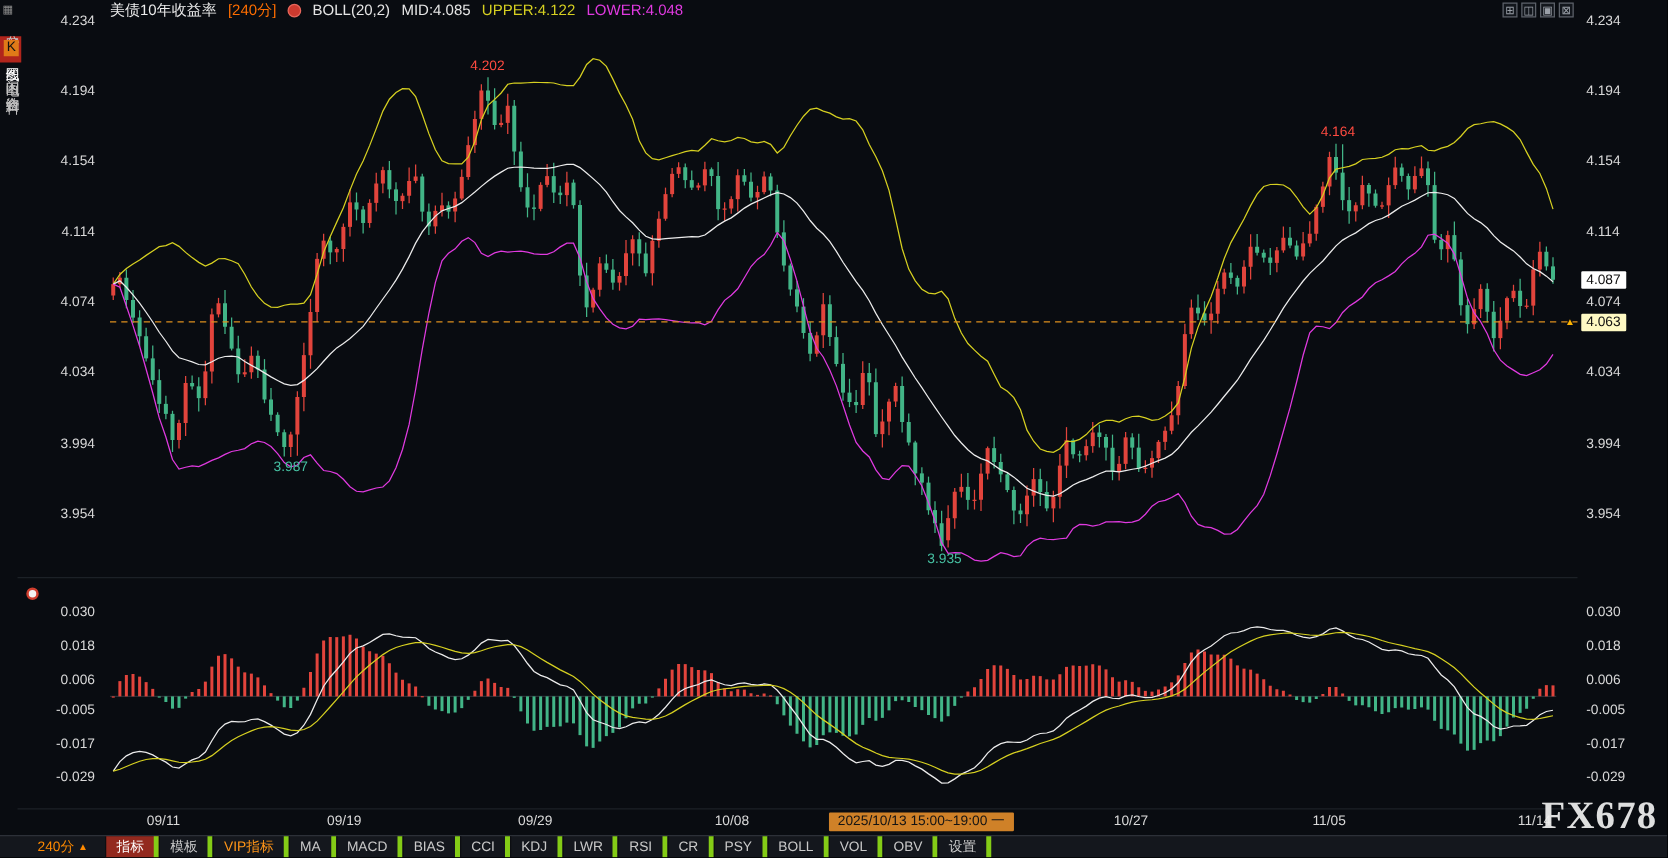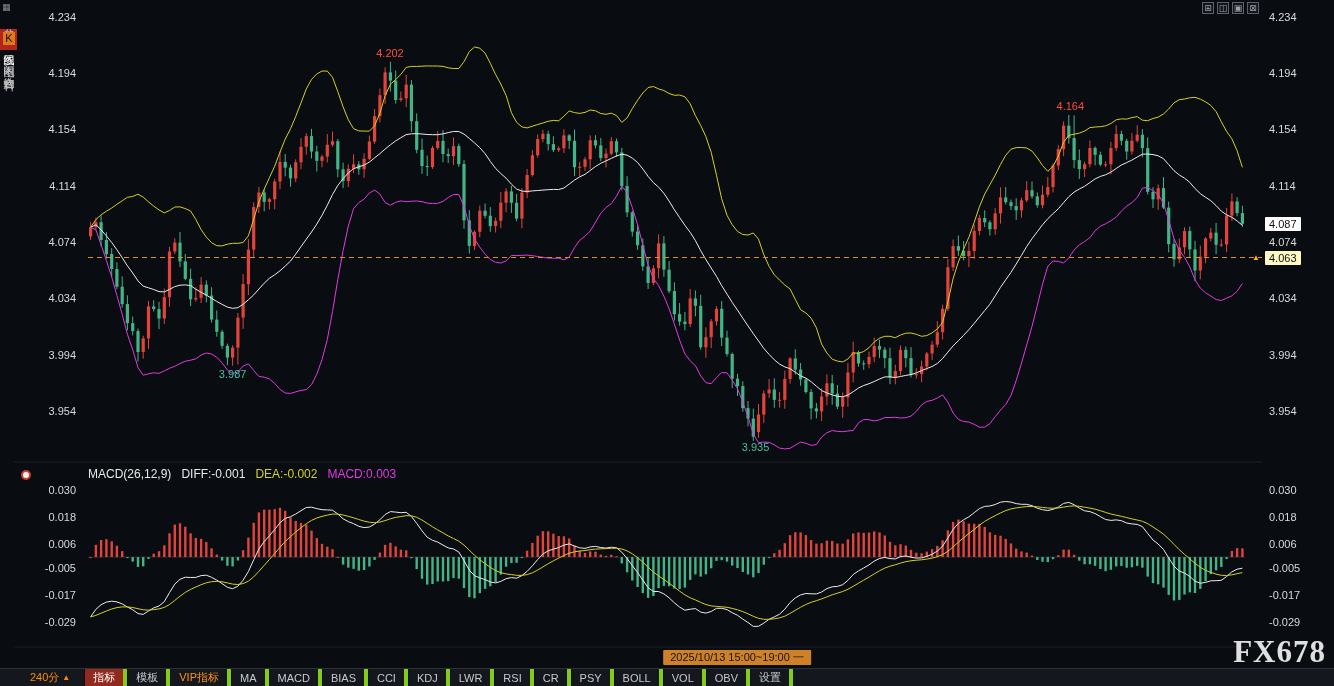--- a/index.html
+++ b/index.html
@@ -739,20 +739,29 @@
 
   <div class="corner-icon">▦</div>
 
   <nav class="sidebar" id="sidebar">
       <div class="side-tab">分时图</div>
       <div class="side-tab active"><span class="first">K</span>线图</div>
       <div class="side-tab">闪电图</div>
       <div class="side-tab">合约资料</div>
     </nav>
 
+  <header class="chart-header">
+    <span class="sym">美债10年收益率</span>
+    <span class="tf">[240分]</span>
+    <span class="circ"></span>
+    <span class="boll">BOLL(20,2)</span>
+    <span class="mid">MID:4.085</span>
+    <span class="upper">UPPER:4.122</span>
+    <span class="lower">LOWER:4.048</span>
+  </header>
 
   <div class="win-icons" id="win-icons">
       <span>⊞</span>
       <span>◫</span>
       <span>▣</span>
       <span>⊠</span>
     </div>
 
   <div id="axis-left" class="axis axis-left">
       <div class="tick" style="top: 10.6352px;">4.234</div>
@@ -781,34 +790,37 @@
       <div class="tick" style="top: 405.101px;">3.954</div>
       <div class="tick" style="top: 483.937px;">0.030</div>
       <div class="tick" style="top: 510.79px;">0.018</div>
       <div class="tick" style="top: 537.643px;">0.006</div>
       <div class="tick" style="top: 562.259px;">-0.005</div>
       <div class="tick" style="top: 589.112px;">-0.017</div>
       <div class="tick" style="top: 615.965px;">-0.029</div>
     </div>
 
   <span class="pane-icon"></span>
-  <div class="macd-header">
-    <span class="nm">MACD(26,12,9)</span>
-    <span class="diff">DIFF:-0.001</span>
-    <span class="dea">DEA:-0.002</span>
-    <span class="macdv">MACD:0.003</span>
-  </div>
 
   <div id="annotations">
       <span class="ann" style="color: rgb(255, 75, 65); left: 389.977px; top: 46.717px;">4.202</span>
       <span class="ann" style="color: rgb(70, 192, 162); left: 232.625px; top: 367.61px;">3.987</span>
       <span class="ann" style="color: rgb(255, 75, 65); left: 1070.29px; top: 100.252px;">4.164</span>
       <span class="ann" style="color: rgb(70, 192, 162); left: 755.589px; top: 440.868px;">3.935</span>
     </div>
 
+  <div id="x-axis">
+      <span class="xl" style="left: 130.809px;">09/11</span>
+      <span class="xl" style="left: 275.434px;">09/19</span>
+      <span class="xl" style="left: 428.158px;">09/29</span>
+      <span class="xl" style="left: 585.51px;">10/08</span>
+      <span class="xl" style="left: 904.842px;">10/27</span>
+      <span class="xl" style="left: 1063.35px;">11/05</span>
+      <span class="xl" style="left: 1227.64px;">11/14</span>
+    </div>
   <div class="x-tooltip" id="x-tooltip" style="left: 737.077px;">2025/10/13 15:00~19:00 一</div>
 
   <div class="tag tag0" id="tag0" style="top: 216.73px;">4.087</div>
   <div class="tag tag1" id="tag1" style="top: 250.541px;">4.063</div>
   <span class="ref-arrow" id="ref-arrow" style="left: 1252px; top: 252.541px;">▲</span>
 
   <div class="toolbar">
     <span class="period">
       <span>240分</span>
       <span class="up">▲</span>

